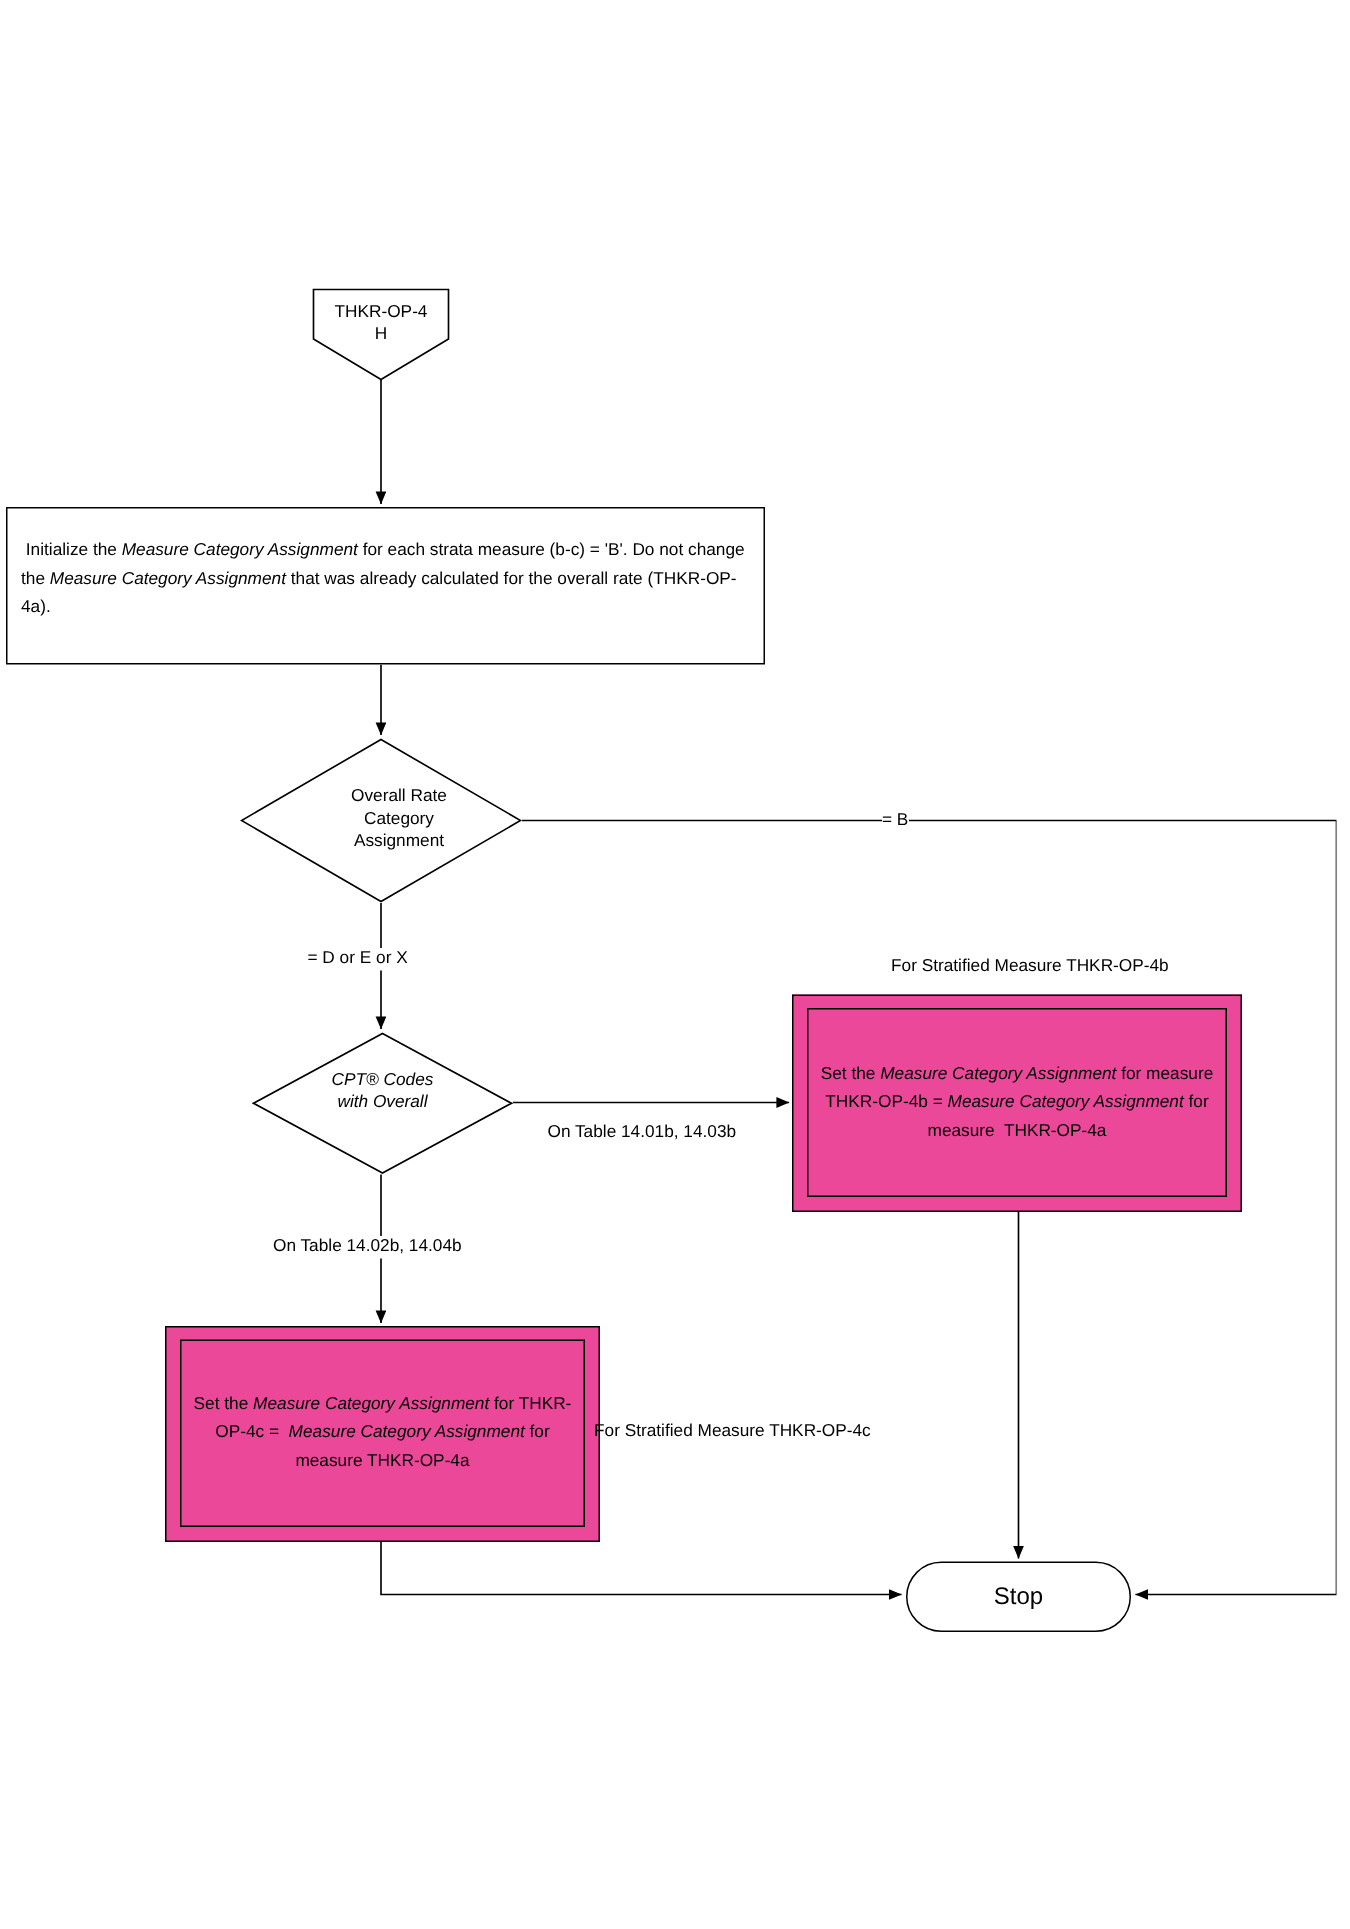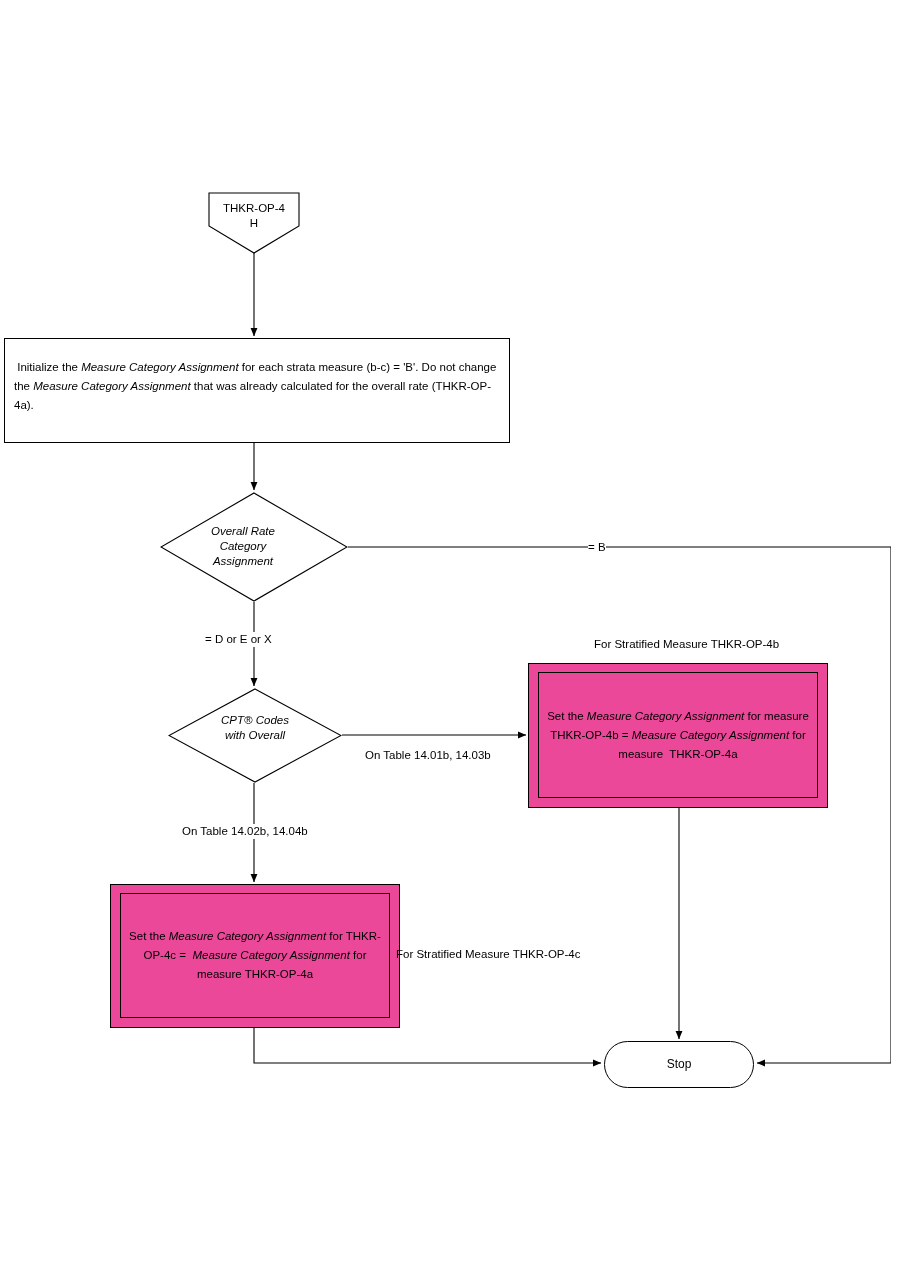--- a/index.html
+++ b/index.html
@@ -117,21 +117,21 @@
     border-radius: 24px;
     background: #fff;
     box-sizing: border-box;
   }
   .stop-label {
     position: absolute;
     left: 604px;
     top: 1057px;
     width: 150px;
     text-align: center;
-    font-size: 12px;
+    font-size: 16px;
     line-height: 15px;
   }
 
   
   .edge-label {
     position: absolute;
     font-size: 11.5px;
     line-height: 15px;
     white-space: nowrap;
     background: #fff;
@@ -187,21 +187,21 @@
   <div class="proc-box"></div>
   <div class="proc-box-text">
     &nbsp;Initialize the <em class="mca">Measure Category Assignment</em> for each strata measure (b-c) = 'B'.
     Do not change the <em class="mca">Measure Category Assignment</em> that was already calculated for
     the overall rate (THKR-OP-4a).
   </div>
 
   <svg class="diamond" style="left:160px; top:492px;" viewBox="0 0 188 110" width="188" height="110">
     <polygon points="94,1 187,55 94,109 1,55" fill="#ffffff" stroke="#000000" stroke-width="1.1"></polygon>
   </svg>
-  <div class="diamond-label" style="left:149px; top:524px; width:188px;font-style:italic;">
+  <div class="diamond-label" style="left:172px; top:524px; width:188px;">
     <div>Overall Rate</div>
     <div>Category</div>
     <div>Assignment</div>
   </div>
 
   <div class="edge-label" style="left:588px; top:540px;">= B</div>
 
   <div class="edge-label" style="left:205px; top:632px;">= D or  E or X</div>
 
   <svg class="diamond" style="left:168px; top:688px;" viewBox="0 0 174 95" width="174" height="95">

